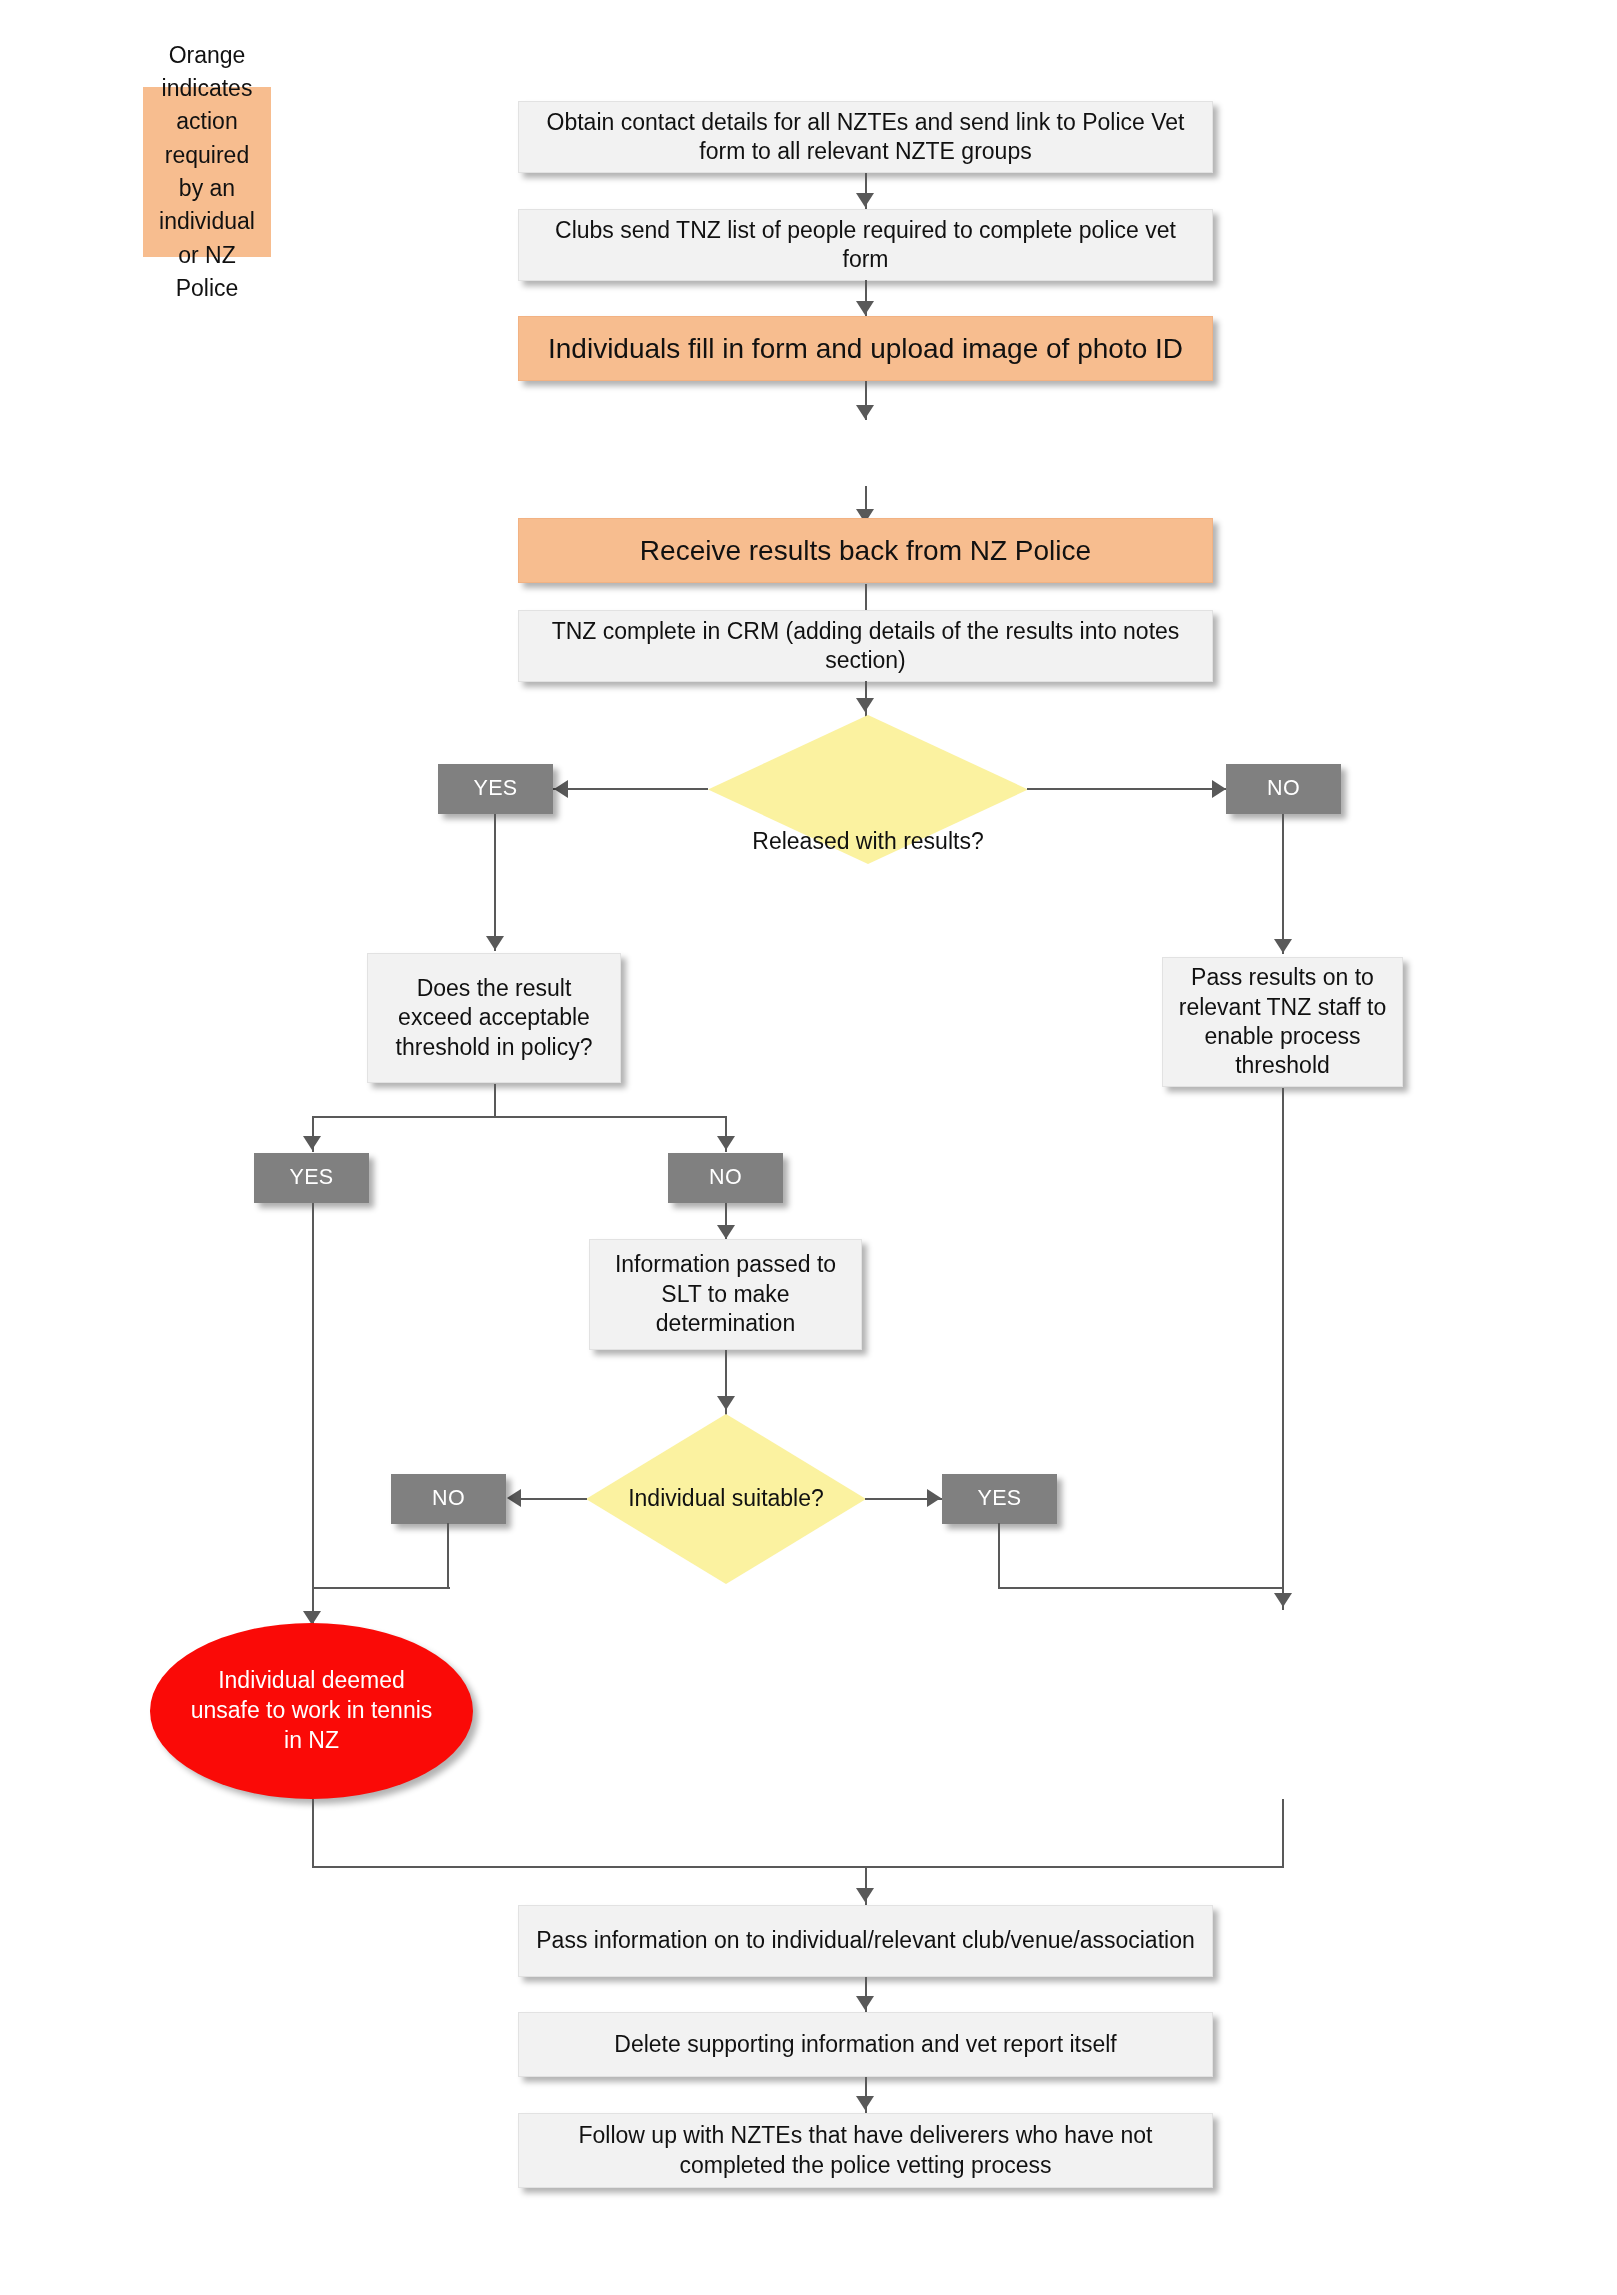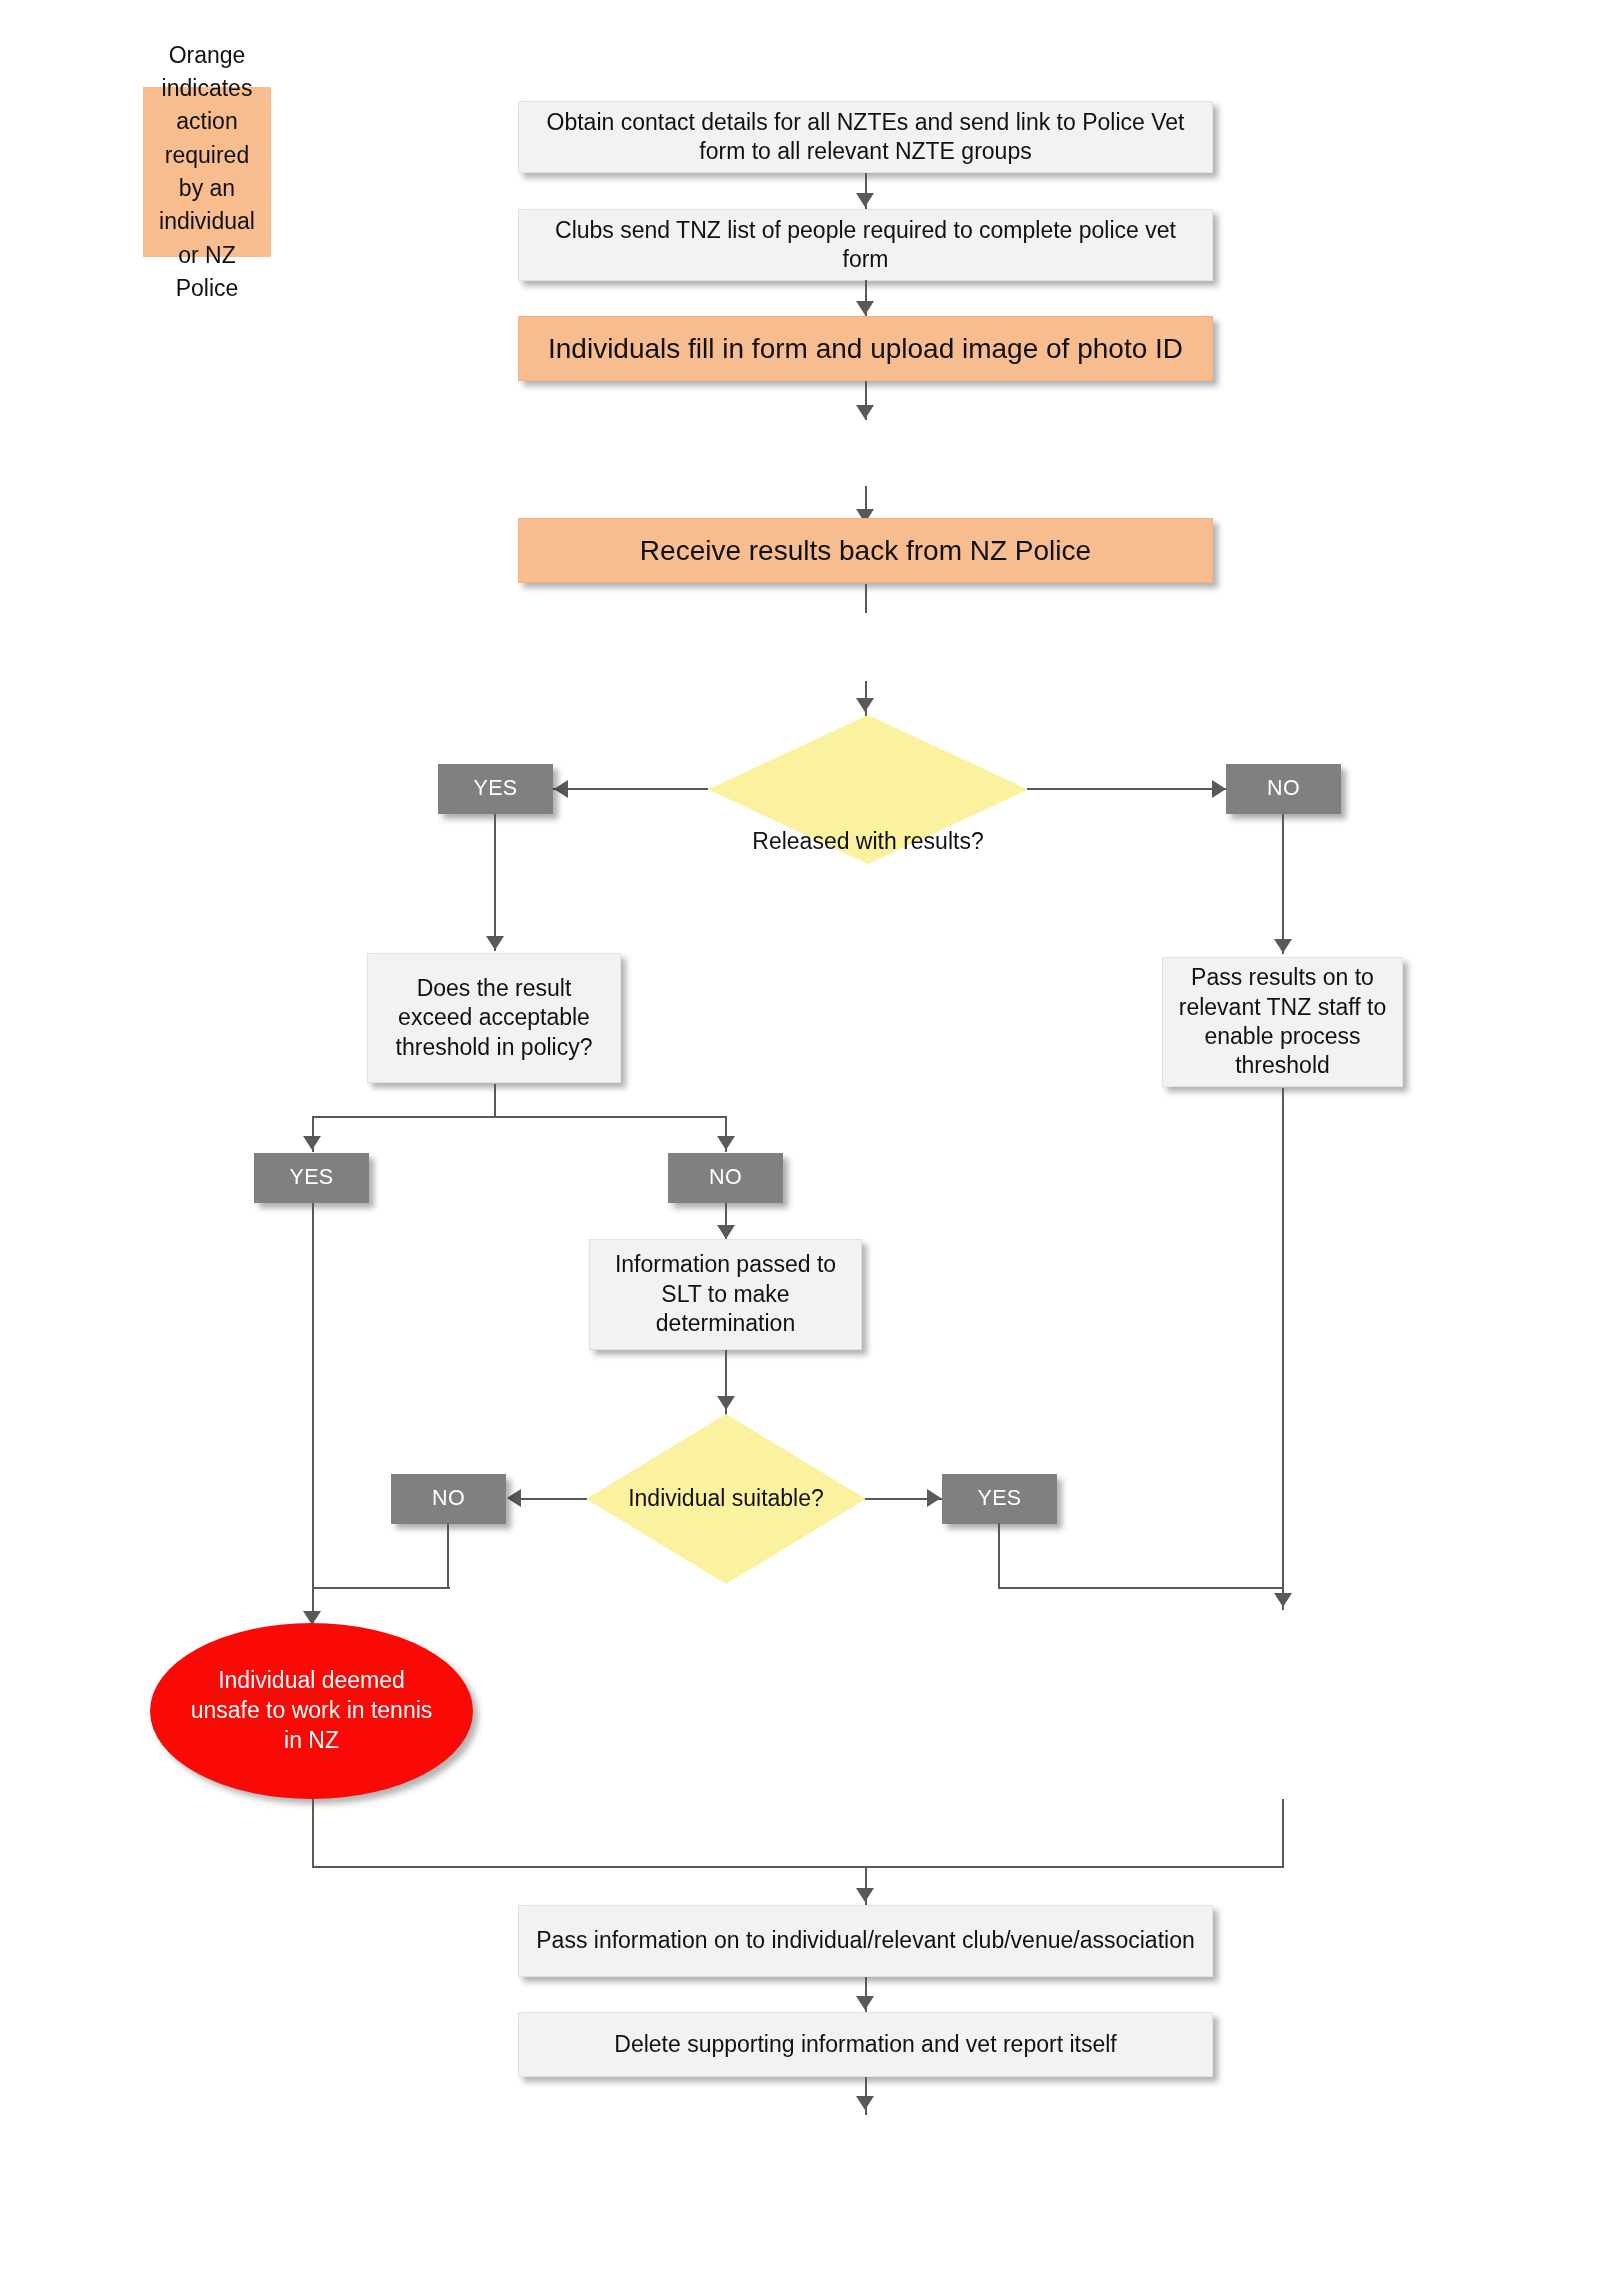--- a/index.html
+++ b/index.html
@@ -77,20 +77,23 @@
   <div class="arw" style="left:856px;top:405px;"></div>
 
   <div class="ln vl" style="left:865px;top:486px;height:39px;"></div>
   <div class="arw" style="left:856px;top:509px;"></div>
 
   <div class="node orange" style="left:518px;top:518px;width:695px;height:65px;">
     <span>Receive results back from NZ Police</span>
   </div>
   <div class="ln vl" style="left:865px;top:584px;height:29px;"></div>
 
+  <div class="node proc" style="left:518px;top:610px;width:695px;height:72px;">
+    <span>TNZ complete in CRM (adding details of the results into notes section)</span>
+  </div>
   <div class="ln vl" style="left:865px;top:681px;height:36px;"></div>
   <div class="arw" style="left:856px;top:698px;"></div>
 
   <div class="node diamond" style="left:708px;top:715px;width:320px;height:149px;align-items:flex-end;">
     <div class="dshape"></div>
     <span class="dlabel">Released with results?</span>
   </div>
 
   <div class="ln hl" style="left:518px;top:788px;width:190px;"></div>
   <div class="arw-l" style="left:554px;top:780px;"></div>
@@ -182,15 +185,18 @@
   </div>
   <div class="ln vl" style="left:865px;top:1977px;height:38px;"></div>
   <div class="arw" style="left:856px;top:1996px;"></div>
 
   <div class="node proc" style="left:518px;top:2012px;width:695px;height:65px;">
     <span>Delete supporting information and vet report itself</span>
   </div>
   <div class="ln vl" style="left:865px;top:2077px;height:38px;"></div>
   <div class="arw" style="left:856px;top:2096px;"></div>
 
+  <div class="node proc" style="left:518px;top:2113px;width:695px;height:75px;">
+    <span>Follow up with NZTEs that have deliverers who have not completed the police vetting process</span>
+  </div>
 
 </div>
 
 
 </body></html>

